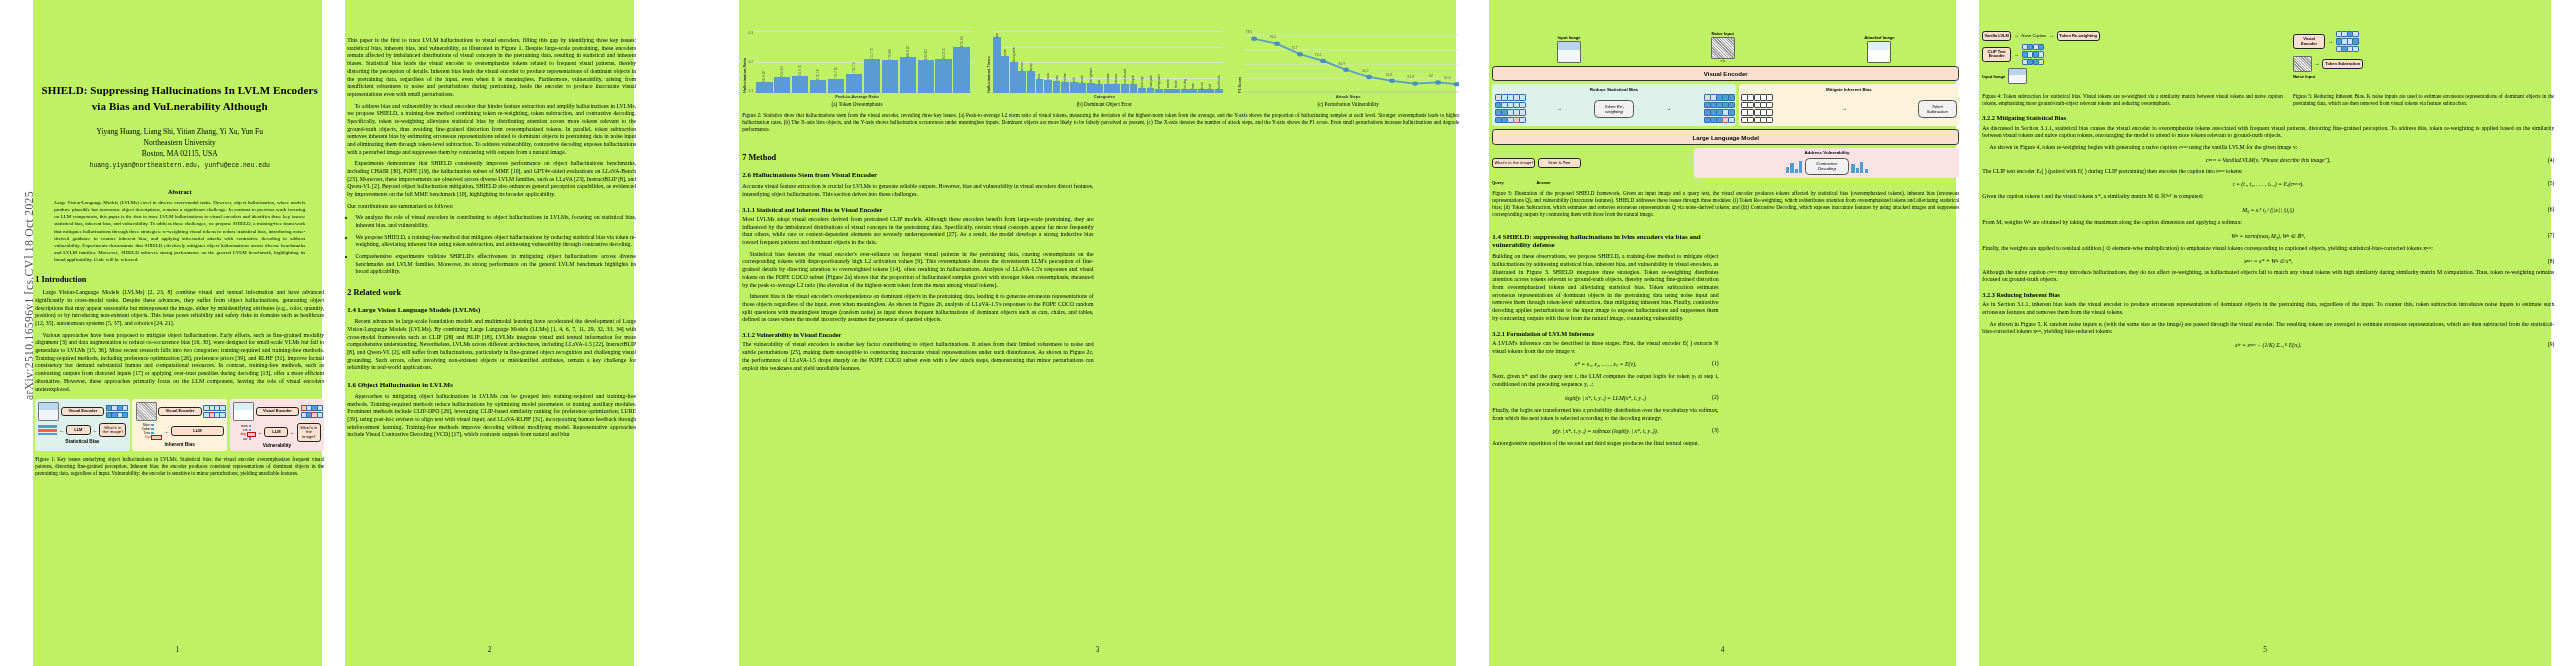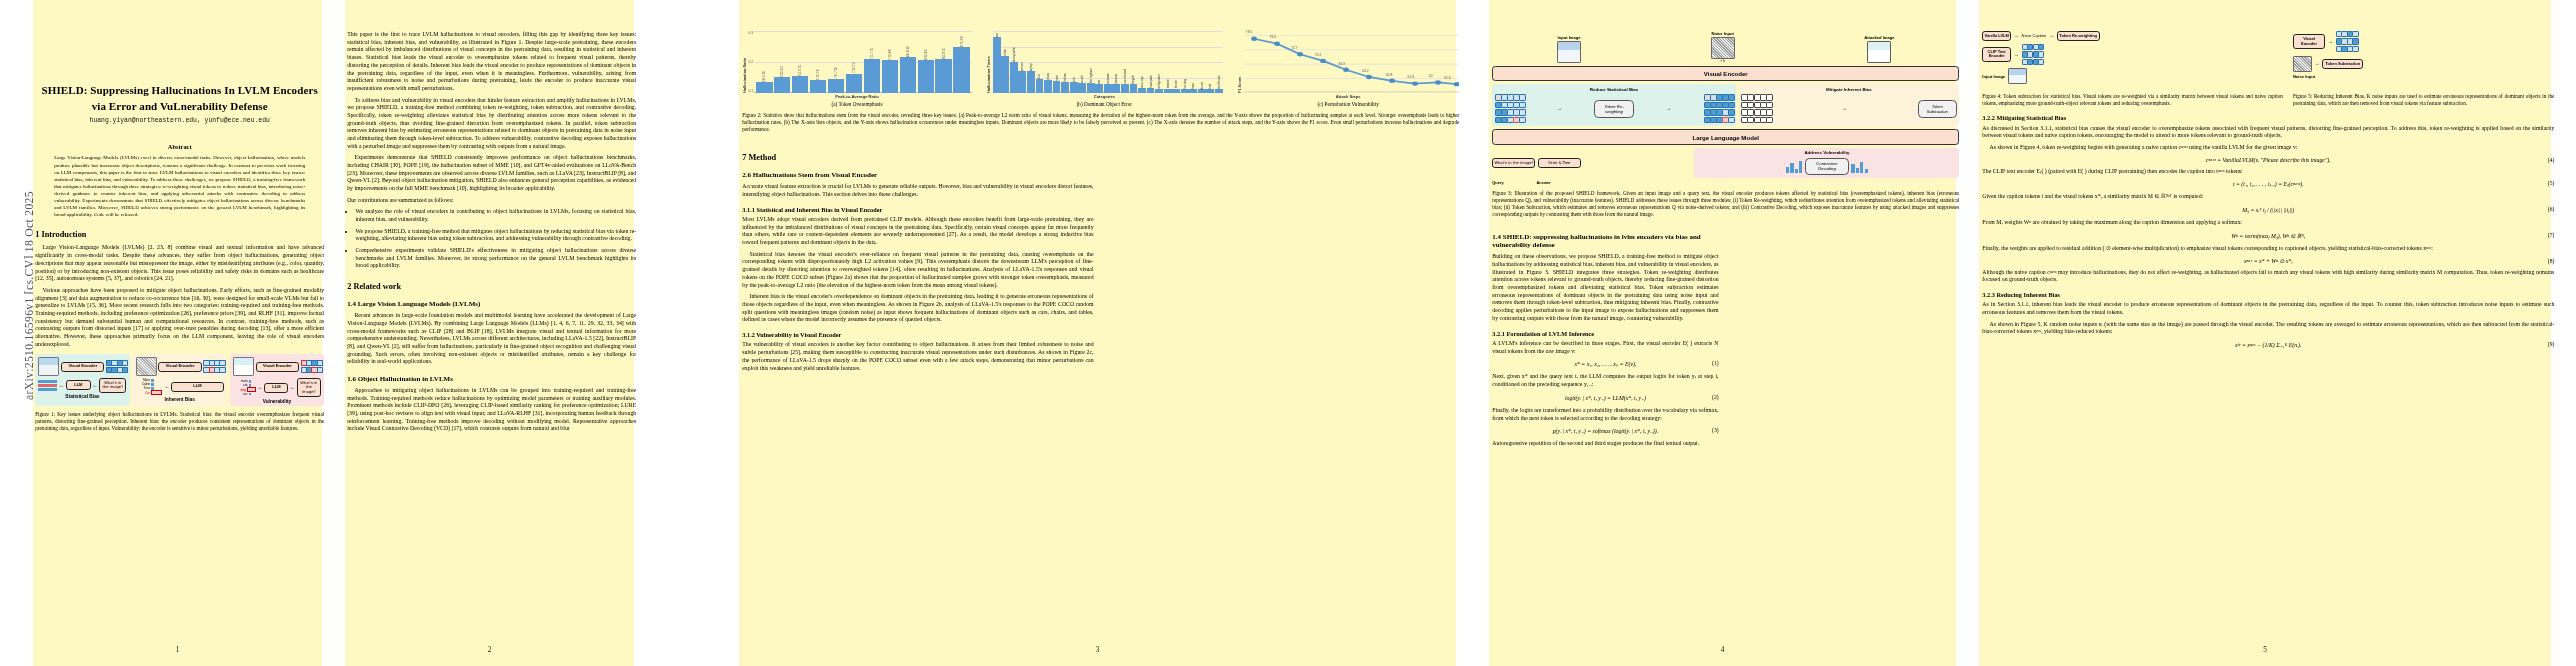--- a/index.html
+++ b/index.html
@@ -7,21 +7,21 @@
   .sheet{position:relative;width:2576px;height:667px;background:#fff;}
 
   
   .arxiv-stamp{
     position:absolute;left:-137px;top:289px;width:333px;
     transform:rotate(-90deg);transform-origin:center center;
     font-family:"Liberation Serif",serif;font-size:11.7px;color:#555;
     letter-spacing:0.3px;text-align:center;white-space:nowrap;
   }
 
-  .page{position:absolute;top:0;height:667px;background:#fef9c3;}
+  .page{position:absolute;top:0;height:667px;background:#bef264;}
   .page-num{position:absolute;bottom:13.3px;left:0;width:100%;text-align:center;font-size:7.2px;color:#111;}
 
   .col{position:absolute;top:83px;width:100%;}
   .ttl{font-size:11px;font-weight:bold;text-align:center;line-height:1.45;letter-spacing:0.1px;}
   .authors{font-size:7.5px;text-align:center;margin-top:11px;line-height:1.5;}
   .email{font-family:"Liberation Mono",monospace;font-size:6.4px;text-align:center;margin-top:2.2px;color:#111;}
 
   .abshead{font-size:6.4px;font-weight:bold;text-align:center;margin:19px 0 4.4px;}
   .abs{font-size:5px;line-height:1.42;text-align:justify;margin:0 19px;color:#000;}
 
@@ -95,21 +95,26 @@
 <body>
 
 <div class="sheet">
 
   <div class="arxiv-stamp">arXiv:2510.16596v1  [cs.CV]  18 Oct 2025</div>
 
   <div class="page" style="left:33px;width:289px;">
     <div class="col" style="padding:0 2.2px;">
       <div class="ttl">
         <div>SHIELD: Suppressing Hallucinations In LVLM Encoders</div>
-        <div>via Error and VuLnerability Defense</div>
+        <div>via Bias and VuLnerability Although</div>
+      </div>
+      <div class="authors">
+        <div>Yiyang Huang, Liang Shi, Yitian Zhang, Yi Xu, Yun Fu</div>
+        <div>Northeastern University</div>
+        <div>Boston, MA 02115, USA</div>
       </div>
       <div class="email">huang.yiyan@northeastern.edu, yunfu@ece.neu.edu</div>
 
       <div class="abshead">Abstract</div>
       <div class="abs">Large Vision-Language Models (LVLMs) excel in diverse cross-modal tasks. However, object hallucination, where models produce plausible but inaccurate object descriptions, remains a significant challenge. In contrast to previous work focusing on LLM components, this paper is the first to trace LVLM hallucinations to visual encoders and identifies three key issues: statistical bias, inherent bias, and vulnerability. To address these challenges, we propose SHIELD, a training-free framework that mitigates hallucinations through three strategies: re-weighting visual tokens to reduce statistical bias, introducing noise-derived guidance to counter inherent bias, and applying adversarial attacks with contrastive decoding to address vulnerability. Experiments demonstrate that SHIELD effectively mitigates object hallucinations across diverse benchmarks and LVLM families. Moreover, SHIELD achieves strong performance on the general LVLM benchmark, highlighting its broad applicability. Code will be released.</div>
 
       <div class="h1">1   Introduction</div>
       <p class="body">Large Vision-Language Models (LVLMs) [2, 23, 8] combine visual and textual information and have advanced significantly in cross-modal tasks. Despite these advances, they suffer from object hallucinations, generating object descriptions that may appear reasonable but misrepresent the image, either by misidentifying attributes (e.g., color, quantity, position) or by introducing non-existent objects. This issue poses reliability and safety risks in domains such as healthcare [12, 35], autonomous systems [5, 37], and robotics [24, 21].</p>
       <p class="body">Various approaches have been proposed to mitigate object hallucinations. Early efforts, such as fine-grained modality alignment [3] and data augmentation to reduce co-occurrence bias [16, 30], were designed for small-scale VLMs but fail to generalize to LVLMs [15, 36]. More recent research falls into two categories: training-required and training-free methods. Training-required methods, including preference optimization [26], preference priors [39], and RLHF [31], improve factual consistency but demand substantial human and computational resources. In contrast, training-free methods, such as contrasting outputs from distorted inputs [17] or applying over-trust penalties during decoding [13], offer a more efficient alternative. However, these approaches primarily focus on the LLM component, leaving the role of visual encoders underexplored.</p>
 
@@ -225,21 +230,21 @@
           </div>
           <div class="fbox-title">Vulnerability</div>
         </div>
       </div>
       <div class="cap">Figure 1: Key issues underlying object hallucinations in LVLMs. Statistical bias: the visual encoder overemphasizes frequent visual patterns, distorting fine-grained perception. Inherent bias: the encoder produces consistent representations of dominant objects in the pretraining data, regardless of input. Vulnerability: the encoder is sensitive to minor perturbations, yielding unreliable features.</div>
     </div>
     <div class="page-num">1</div>
   </div>
 
   <div class="page" style="left:345px;width:289px;">
-    <div class="col" style="top:31px;padding:0 2.2px;">
+    <div class="col" style="top:37px;padding:0 2.2px;">
       <p class="body ni">This paper is the first to trace LVLM hallucinations to visual encoders, filling this gap by identifying three key issues: statistical bias, inherent bias, and vulnerability, as illustrated in Figure 1. Despite large-scale pretraining, these encoders remain affected by imbalanced distributions of visual concepts in the pretraining data, resulting in statistical and inherent biases. Statistical bias leads the visual encoder to overemphasize tokens related to frequent visual patterns, thereby distorting the perception of details. Inherent bias leads the visual encoder to produce representations of dominant objects in the pretraining data, regardless of the input, even when it is meaningless. Furthermore, vulnerability, arising from insufficient robustness to noise and perturbations during pretraining, leads the encoder to produce inaccurate visual representations even with small perturbations.</p>
       <p class="body">To address bias and vulnerability in visual encoders that hinder feature extraction and amplify hallucinations in LVLMs, we propose SHIELD, a training-free method combining token re-weighting, token subtraction, and contrastive decoding. Specifically, token re-weighting alleviates statistical bias by distributing attention across more tokens relevant to the ground-truth objects, thus avoiding fine-grained distortion from overemphasized tokens. In parallel, token subtraction removes inherent bias by estimating erroneous representations related to dominant objects in pretraining data in noise input and eliminating them through token-level subtraction. To address vulnerability, contrastive decoding exposes hallucinations with a perturbed image and suppresses them by contrasting with outputs from a natural image.</p>
       <p class="body">Experiments demonstrate that SHIELD consistently improves performance on object hallucinations benchmarks, including CHAIR [30], POPE [19], the hallucination subset of MME [10], and GPT4v-aided evaluations on LLaVA-Bench [23]. Moreover, these improvements are observed across diverse LVLM families, such as LLaVA [23], InstructBLIP [8], and Qwen-VL [2]. Beyond object hallucination mitigation, SHIELD also enhances general perception capabilities, as evidenced by improvements on the full MME benchmark [10], highlighting its broader applicability.</p>
       <p class="body ni">Our contributions are summarized as follows:</p>
       <ul class="bul">
         <li>We analyze the role of visual encoders in contributing to object hallucinations in LVLMs, focusing on statistical bias, inherent bias, and vulnerability.</li>
         <li>We propose SHIELD, a training-free method that mitigates object hallucinations by reducing statistical bias via token re-weighting, alleviating inherent bias using token subtraction, and addressing vulnerability through contrastive decoding.</li>
         <li>Comprehensive experiments validate SHIELD's effectiveness in mitigating object hallucinations across diverse benchmarks and LVLM families. Moreover, its strong performance on the general LVLM benchmark highlights its broad applicability.</li>
       </ul>
       <div class="h1">2   Related work</div>

